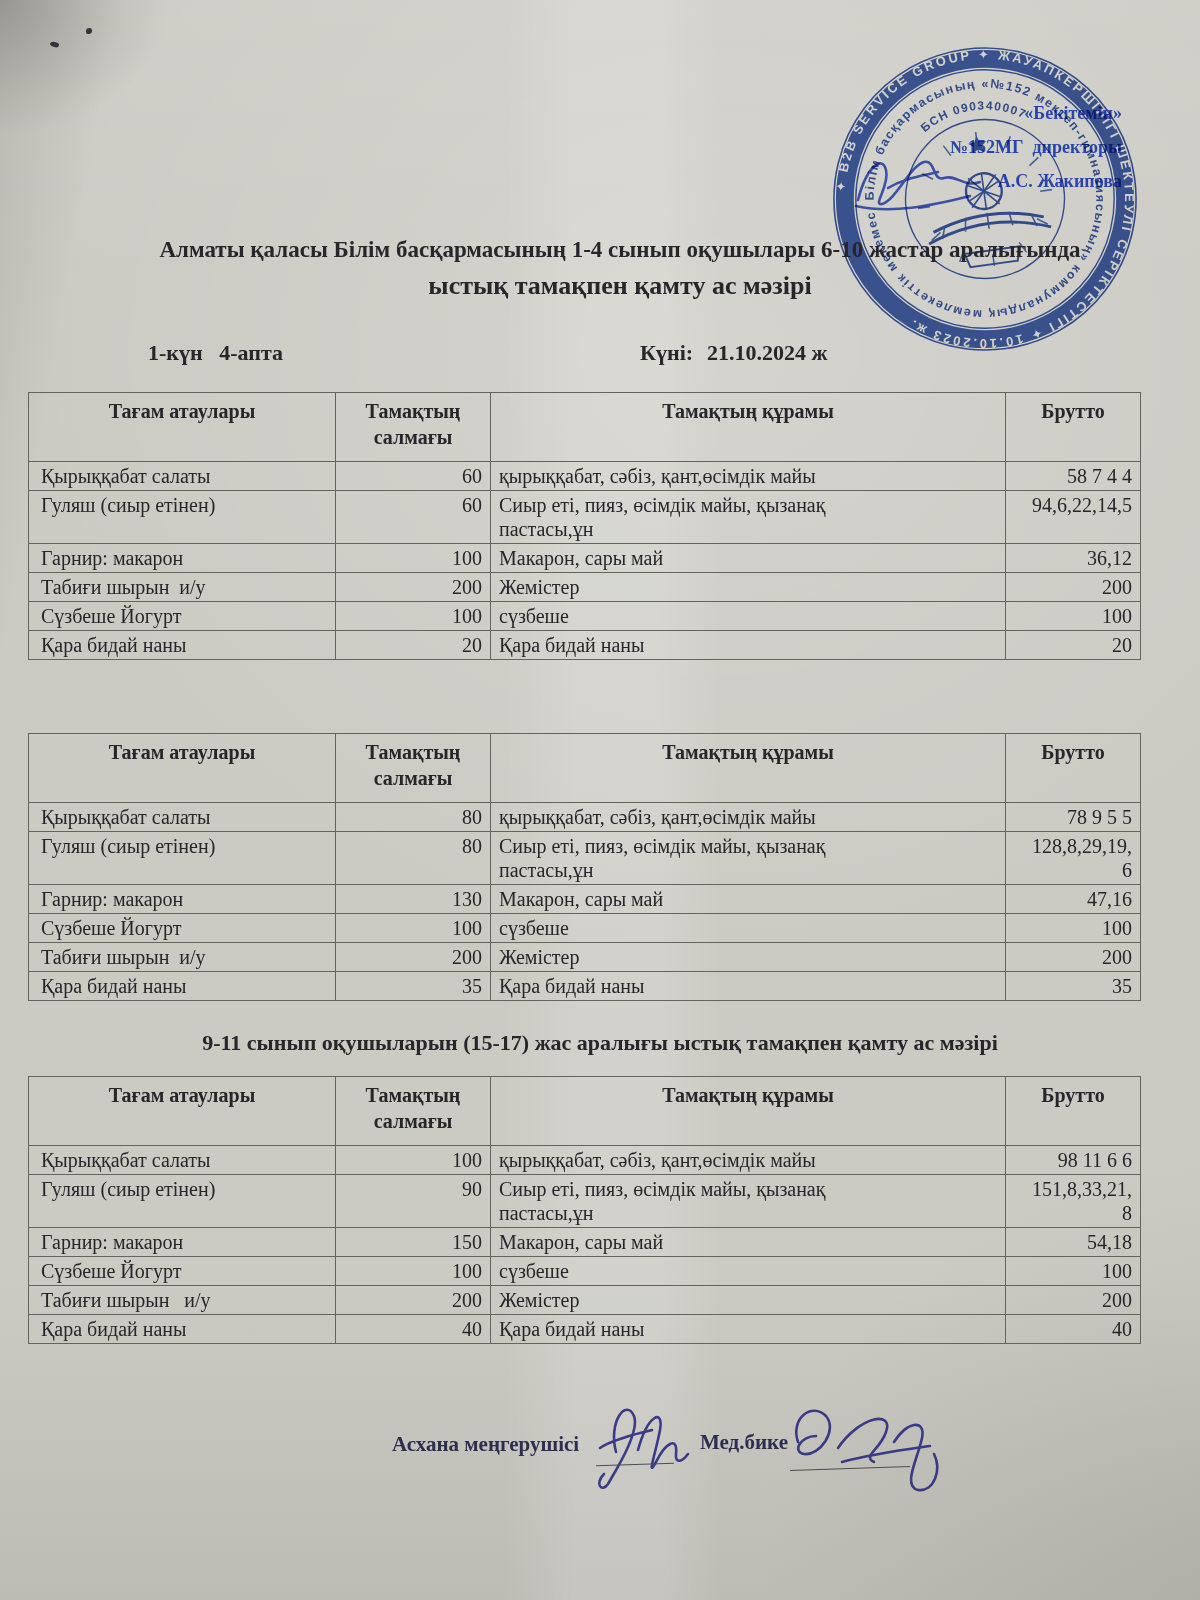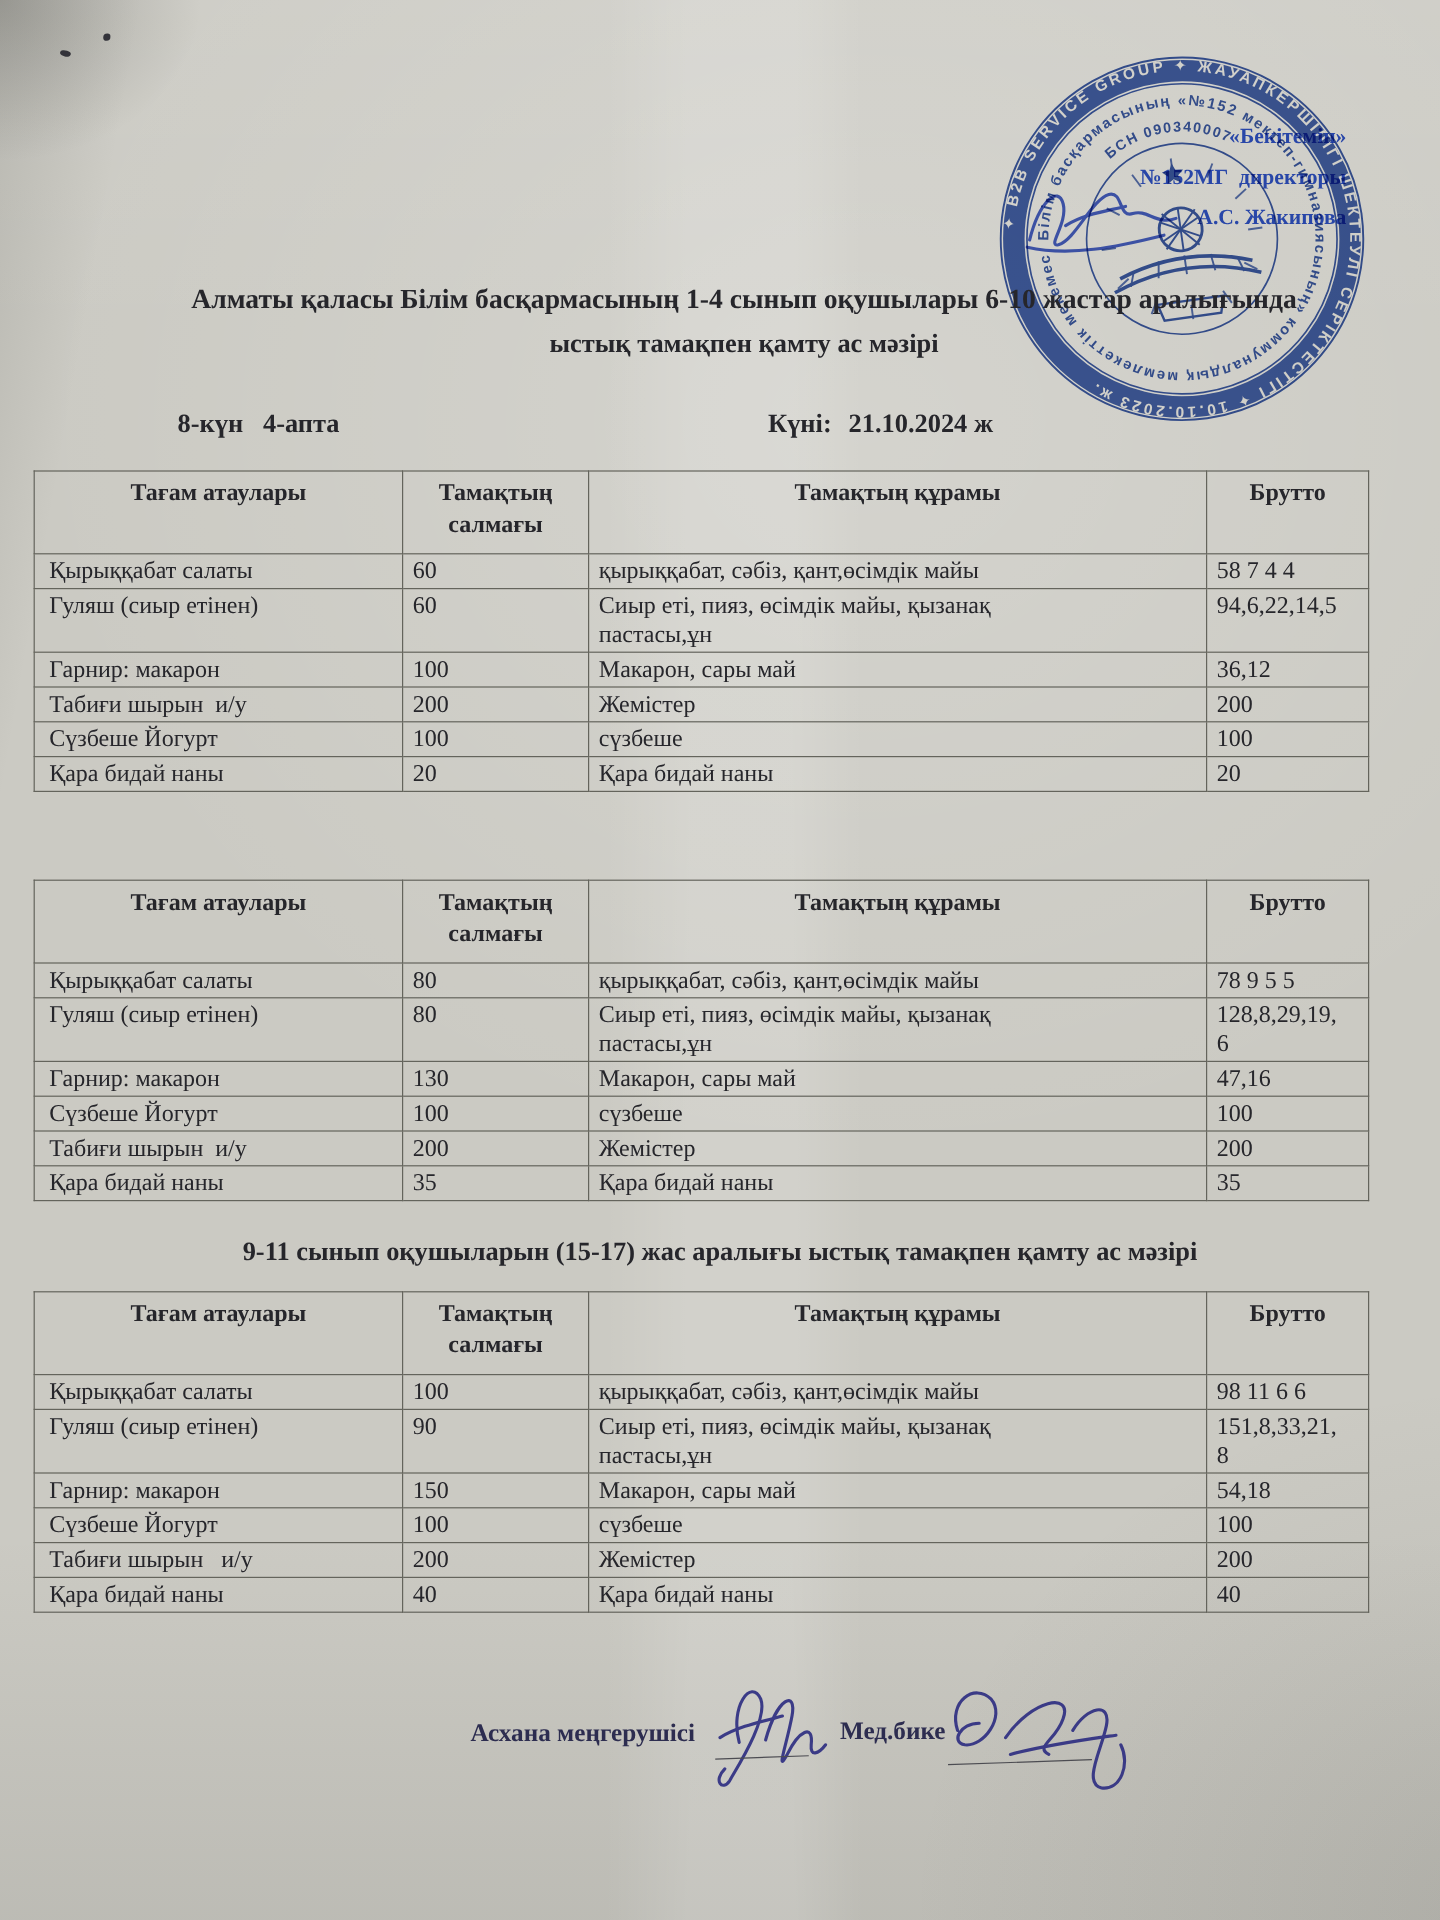--- a/index.html
+++ b/index.html
@@ -20,41 +20,41 @@
   .approval{position:absolute;top:96px;right:78px;width:420px;text-align:right;
     color:#2846a8;font-weight:bold;font-size:18px;line-height:34px;}
   .approval .ln{white-space:pre-wrap;}
   .approval-sig{position:absolute;top:148px;left:852px;width:200px;height:70px;}
   
   .stamp{position:absolute;left:826px;top:40px;width:318px;height:318px;
     transform:rotate(-8deg);mix-blend-mode:multiply;opacity:.93;}
   
   .title{position:absolute;left:40px;top:232px;width:1160px;text-align:center;
     font-weight:bold;font-size:23px;line-height:36px;}
-  .title .t2{font-size:22px;}
+  .title .t2{font-size:26px;}
   .meta{position:absolute;left:0;top:340px;width:1200px;font-weight:bold;font-size:22px;}
   .meta .day{position:absolute;left:148px;top:0;}
   .meta .date{position:absolute;left:640px;top:0;}
   .meta .date b{margin-left:14px;}
   
   .sec-head{position:absolute;left:40px;width:1120px;text-align:center;
     font-weight:bold;font-size:22px;}
   .sec-head.h2{top:686px;}
   .sec-head.h3{top:1030px;}
   
   .menu-table{position:absolute;left:28px;width:1112px;border-collapse:collapse;
     table-layout:fixed;font-size:20px;}
   .menu-table.t1{top:392px;}
   .menu-table.t2{top:733px;}
   .menu-table.t3{top:1076px;}
   .menu-table th,.menu-table td{
     border:1.4px solid #64645c;vertical-align:top;white-space:pre-wrap;
     line-height:24px;padding:2px 8px;font-weight:normal;}
   .menu-table th{font-weight:bold;text-align:center;padding:5px 4px 11px;line-height:26px;}
-  .menu-table td.num{text-align:left;}
+  .menu-table td.num{text-align:right;}
   .menu-table td.c1{padding-left:12px;}
   col.c1{width:307px;} col.c2{width:155px;} col.c3{width:515px;} col.c4{width:135px;}
   
   .footer{position:absolute;left:0;top:1398px;width:956px;height:120px;
     font-weight:bold;font-size:21px;color:#2d2d50;}
   .footer .lbl1{position:absolute;left:392px;top:34px;}
   .footer .lbl2{position:absolute;left:700px;top:32px;}
   .sig1{position:absolute;left:586px;top:-8px;width:110px;height:104px;}
   .sig2{position:absolute;left:782px;top:-6px;width:170px;height:108px;}
   .sig-line{position:absolute;height:0;border-bottom:1.6px solid #4c4c52;}
@@ -148,21 +148,21 @@
       <textPath href="#bsn-path" startOffset="25%">БСН 090340007</textPath>
     </text>
   </svg>
 
   <div class="title">
     <div class="t1">Алматы қаласы Білім басқармасының 1-4 сынып оқушылары 6-10 жастар аралығында</div>
     <div class="t2">ыстық тамақпен қамту ас мәзірі</div>
   </div>
 
   <div class="meta">
-    <span class="day pre">8-күн   4-апта</span>
+    <span class="day pre">1-күн   4-апта</span>
     <span class="date"><span>Күні:</span><b>21.10.2024 ж</b></span>
   </div>
 
   <table class="menu-table t1">
     <colgroup>
         <col class="c1">
         <col class="c2">
         <col class="c3">
         <col class="c4">
       </colgroup>

